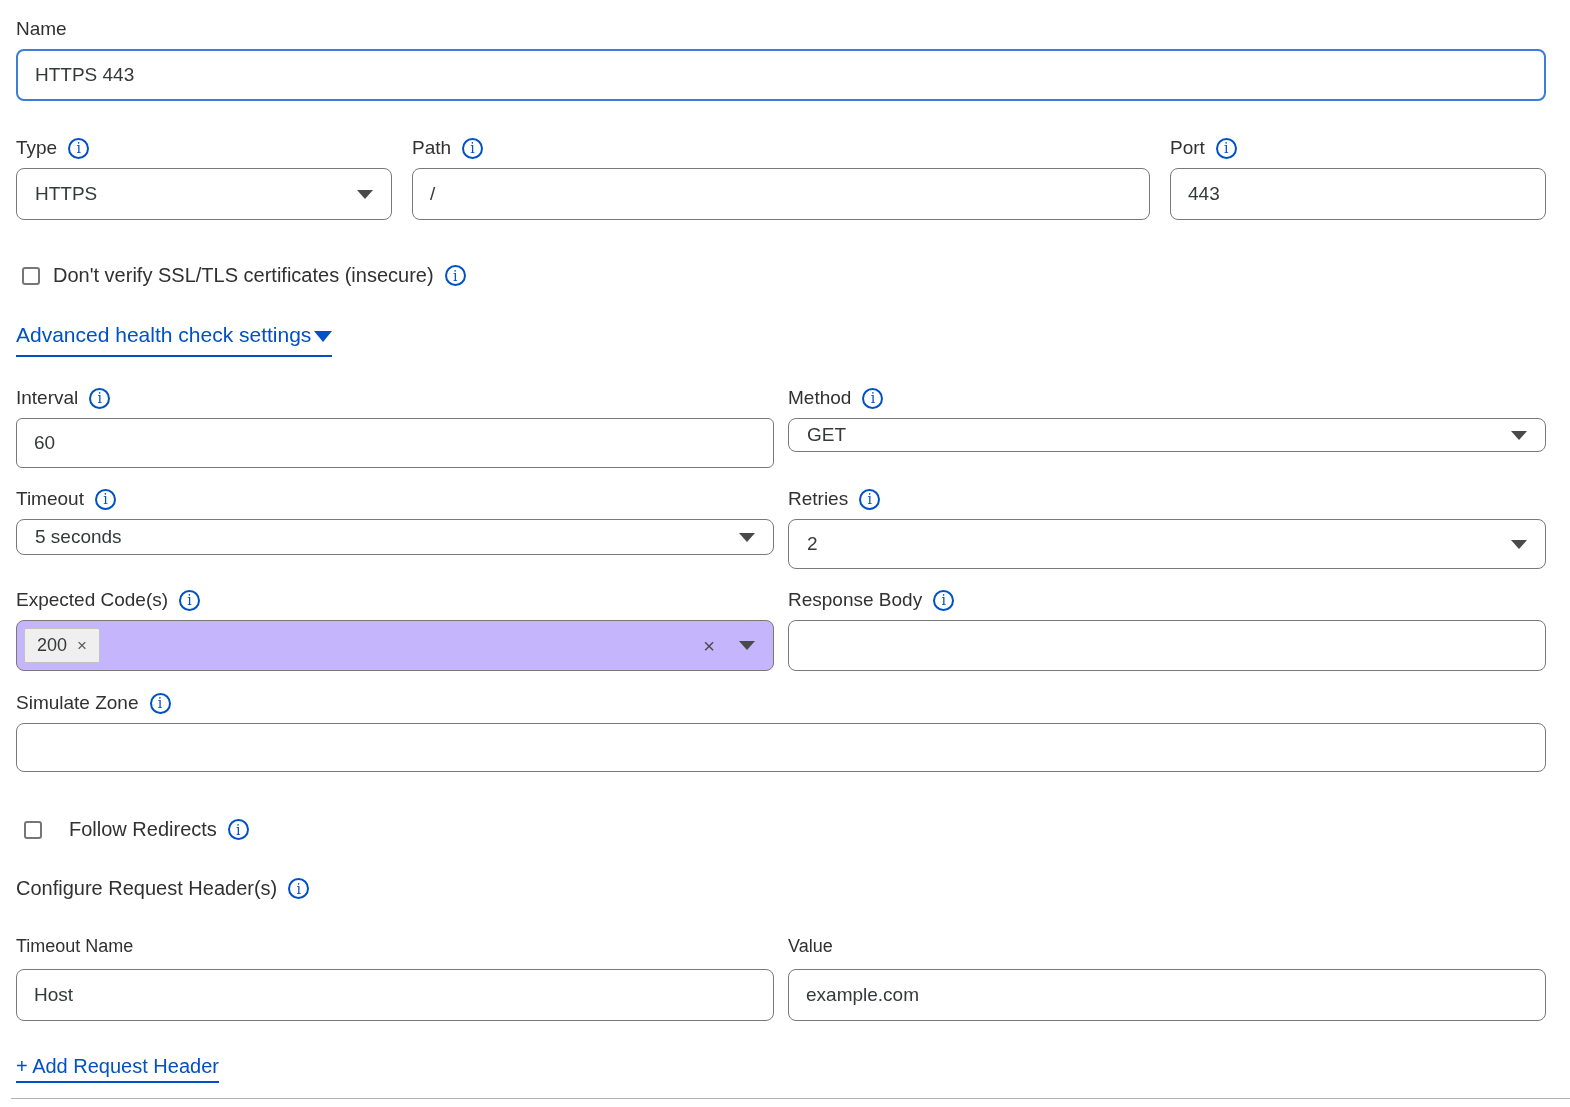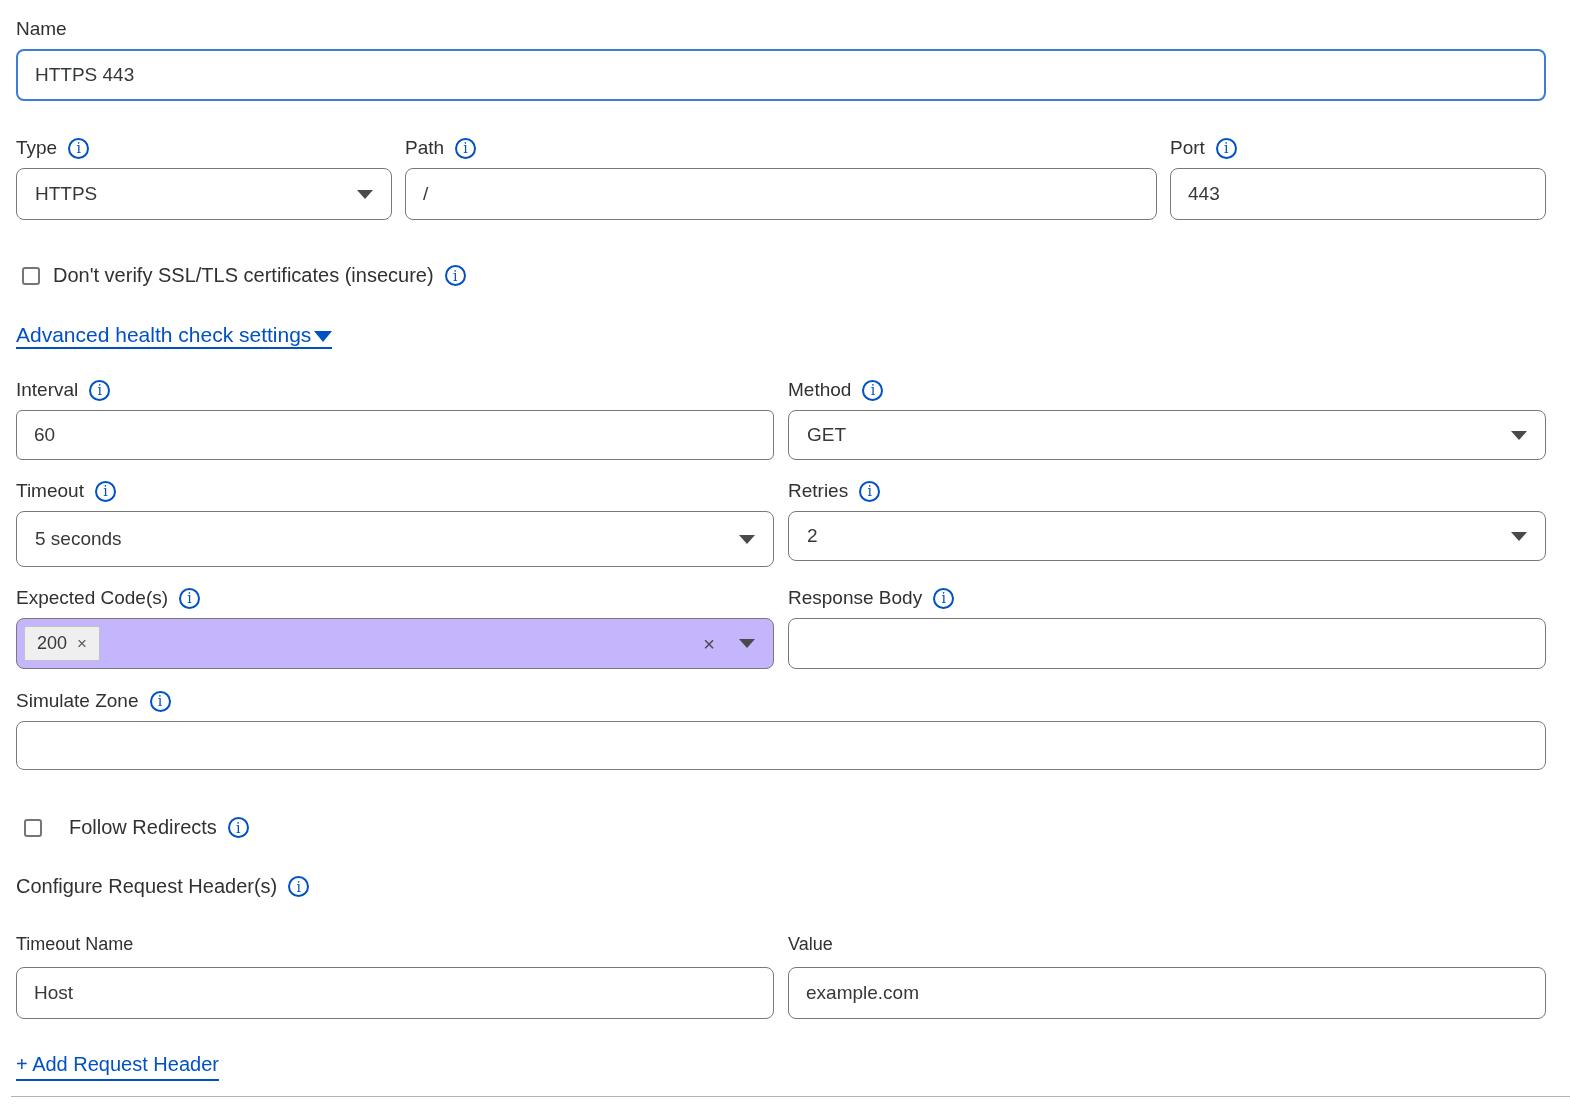--- a/index.html
+++ b/index.html
@@ -67,21 +67,21 @@
   .caret-down {
     width: 0; height: 0;
     border-left: 8px solid transparent;
     border-right: 8px solid transparent;
     border-top: 9px solid #4a4a4a;
     flex: 0 0 auto;
   }
   .grid-3 {
     display: grid;
     grid-template-columns: 376px 1fr 376px;
-    column-gap: 13px;
+    column-gap: 20px;
   }
   .grid-2 {
     display: grid;
     grid-template-columns: 1fr 1fr;
     column-gap: 14px;
   }
   .checkbox-row {
     display: flex;
     align-items: center;
   }
@@ -97,21 +97,21 @@
     font-size: 20px;
     color: #313131;
     margin-left: 13px;
   }
   .link {
     display: inline-flex;
     align-items: center;
     color: #0051c3;
     font-size: 21px;
     border-bottom: 2px solid #0051c3;
-    padding-bottom: 0;
+    padding-bottom: 8px;
     cursor: pointer;
     text-decoration: none;
   }
   .link-caret {
     width: 0; height: 0;
     border-left: 9px solid transparent;
     border-right: 9px solid transparent;
     border-top: 11px solid #0051c3;
     margin-left: 3px;
     margin-bottom: -2px;
@@ -253,34 +253,34 @@
         <span>Interval</span>
         <span class="info-icon">i</span>
       </div>
       <input class="text-input" style="height: 50px; border-radius: 6px;" type="text" value="60">
     </div>
     <div>
       <div class="field-label">
         <span>Method</span>
         <span class="info-icon">i</span>
       </div>
-      <div class="select-box" style="height:50px">
+      <div class="select-box" style="height:34px">
         <span>GET</span>
         <span class="caret-down"></span>
       </div>
     </div>
   </div>
 
   <div class="grid-2 mt-rowB">
     <div>
       <div class="field-label">
         <span>Timeout</span>
         <span class="info-icon">i</span>
       </div>
-      <div class="select-box" style="height:56px">
+      <div class="select-box" style="height:36px">
         <span>5 seconds</span>
         <span class="caret-down"></span>
       </div>
     </div>
     <div>
       <div class="field-label">
         <span>Retries</span>
         <span class="info-icon">i</span>
       </div>
       <div class="select-box" style="height:50px">

